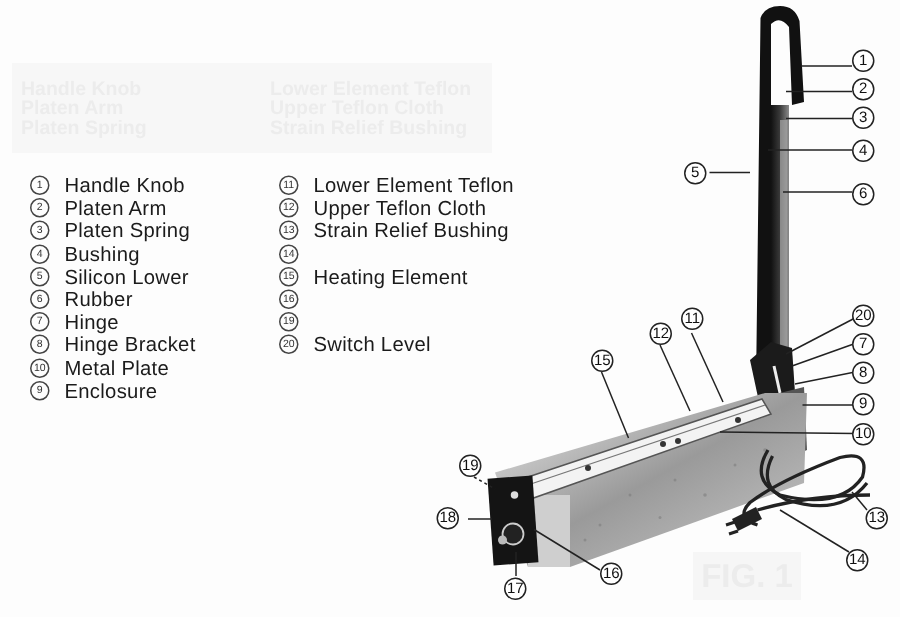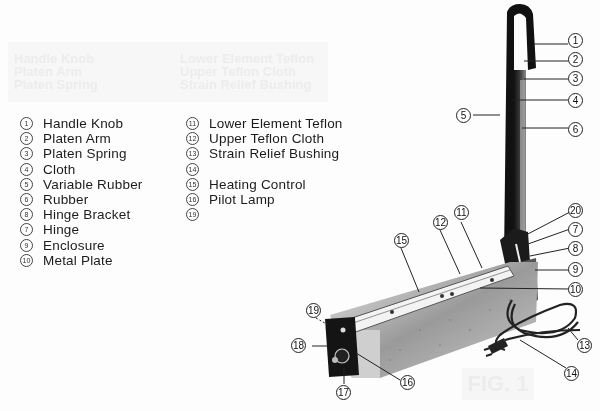--- a/index.html
+++ b/index.html
@@ -67,74 +67,77 @@
   <div class="legend-item">
       <span class="num">2</span>
       <span class="label">Platen Arm</span>
     </div>
   <div class="legend-item">
       <span class="num">3</span>
       <span class="label">Platen Spring</span>
     </div>
   <div class="legend-item">
       <span class="num">4</span>
-      <span class="label">Cloth</span>
+      <span class="label">Bushing</span>
     </div>
   <div class="legend-item">
       <span class="num">5</span>
-      <span class="label">Variable Rubber</span>
+      <span class="label">Silicon Lower</span>
     </div>
   <div class="legend-item">
       <span class="num">6</span>
       <span class="label">Rubber</span>
     </div>
   <div class="legend-item">
+      <span class="num">7</span>
+      <span class="label">Hinge</span>
+    </div>
+  <div class="legend-item">
       <span class="num">8</span>
       <span class="label">Hinge Bracket</span>
     </div>
   <div class="legend-item">
-      <span class="num">7</span>
-      <span class="label">Hinge</span>
+      <span class="num">10</span>
+      <span class="label">Metal Plate</span>
     </div>
   <div class="legend-item">
       <span class="num">9</span>
       <span class="label">Enclosure</span>
     </div>
-  <div class="legend-item">
-      <span class="num">10</span>
-      <span class="label">Metal Plate</span>
-    </div>
 </div>
 
 <div class="legend-col c2">
   <div class="legend-item">
       <span class="num">11</span>
       <span class="label">Lower Element Teflon</span>
     </div>
   <div class="legend-item">
       <span class="num">12</span>
       <span class="label">Upper Teflon Cloth</span>
     </div>
   <div class="legend-item">
       <span class="num">13</span>
       <span class="label">Strain Relief Bushing</span>
     </div>
   <div class="legend-item">
       <span class="num">14</span>
     </div>
   <div class="legend-item">
       <span class="num">15</span>
-      <span class="label">Heating Control</span>
+      <span class="label">Heating Element</span>
     </div>
   <div class="legend-item">
       <span class="num">16</span>
-      <span class="label">Pilot Lamp</span>
     </div>
   <div class="legend-item">
       <span class="num">19</span>
+    </div>
+  <div class="legend-item">
+      <span class="num">20</span>
+      <span class="label">Switch Level</span>
     </div>
 </div>
 
 <svg class="illus" viewBox="0 0 600 411" xmlns="http://www.w3.org/2000/svg">
   <defs>
     <linearGradient id="bodyGrad" x1="0" y1="0" x2="1" y2="1">
       <stop offset="0" stop-color="#e8e8e8"></stop>
       <stop offset="0.5" stop-color="#9a9a9a"></stop>
       <stop offset="1" stop-color="#c9c9c9"></stop>
     </linearGradient>

